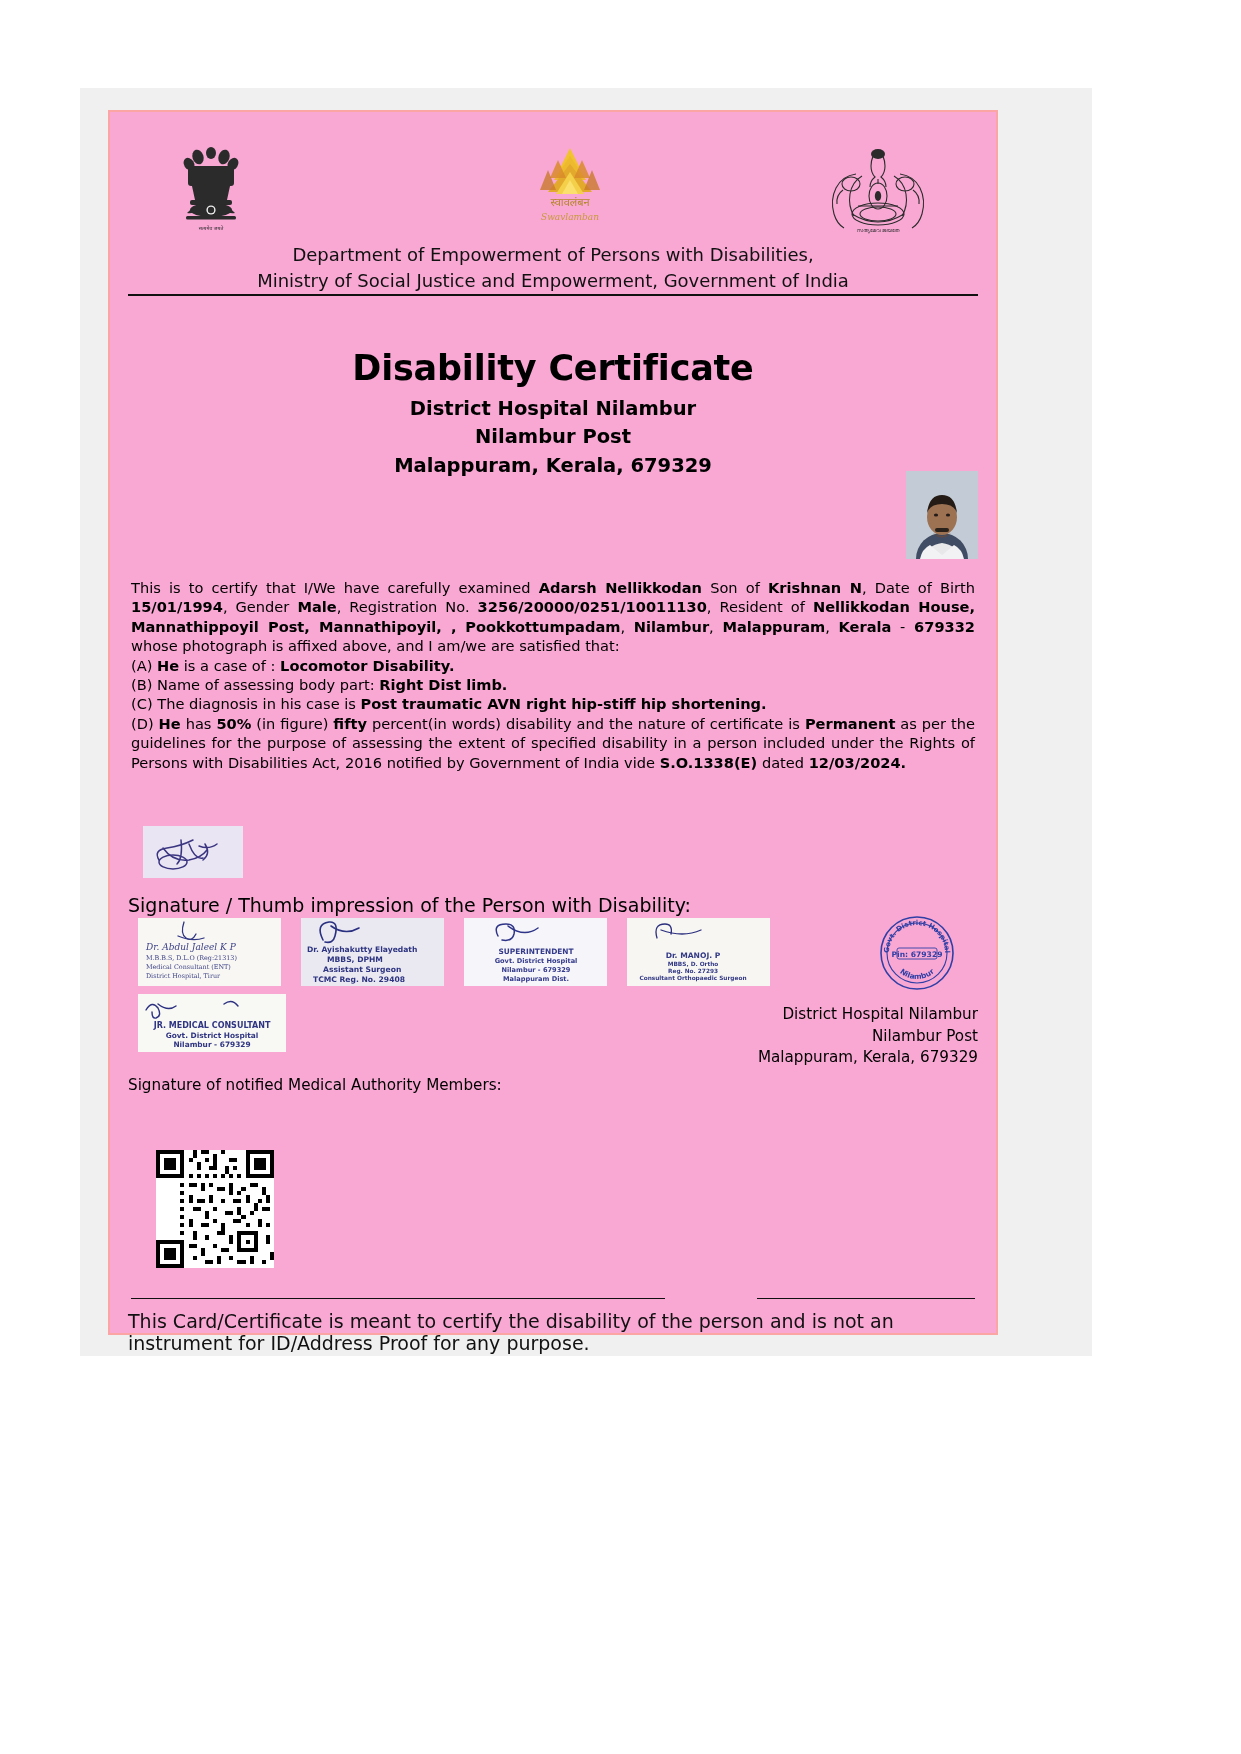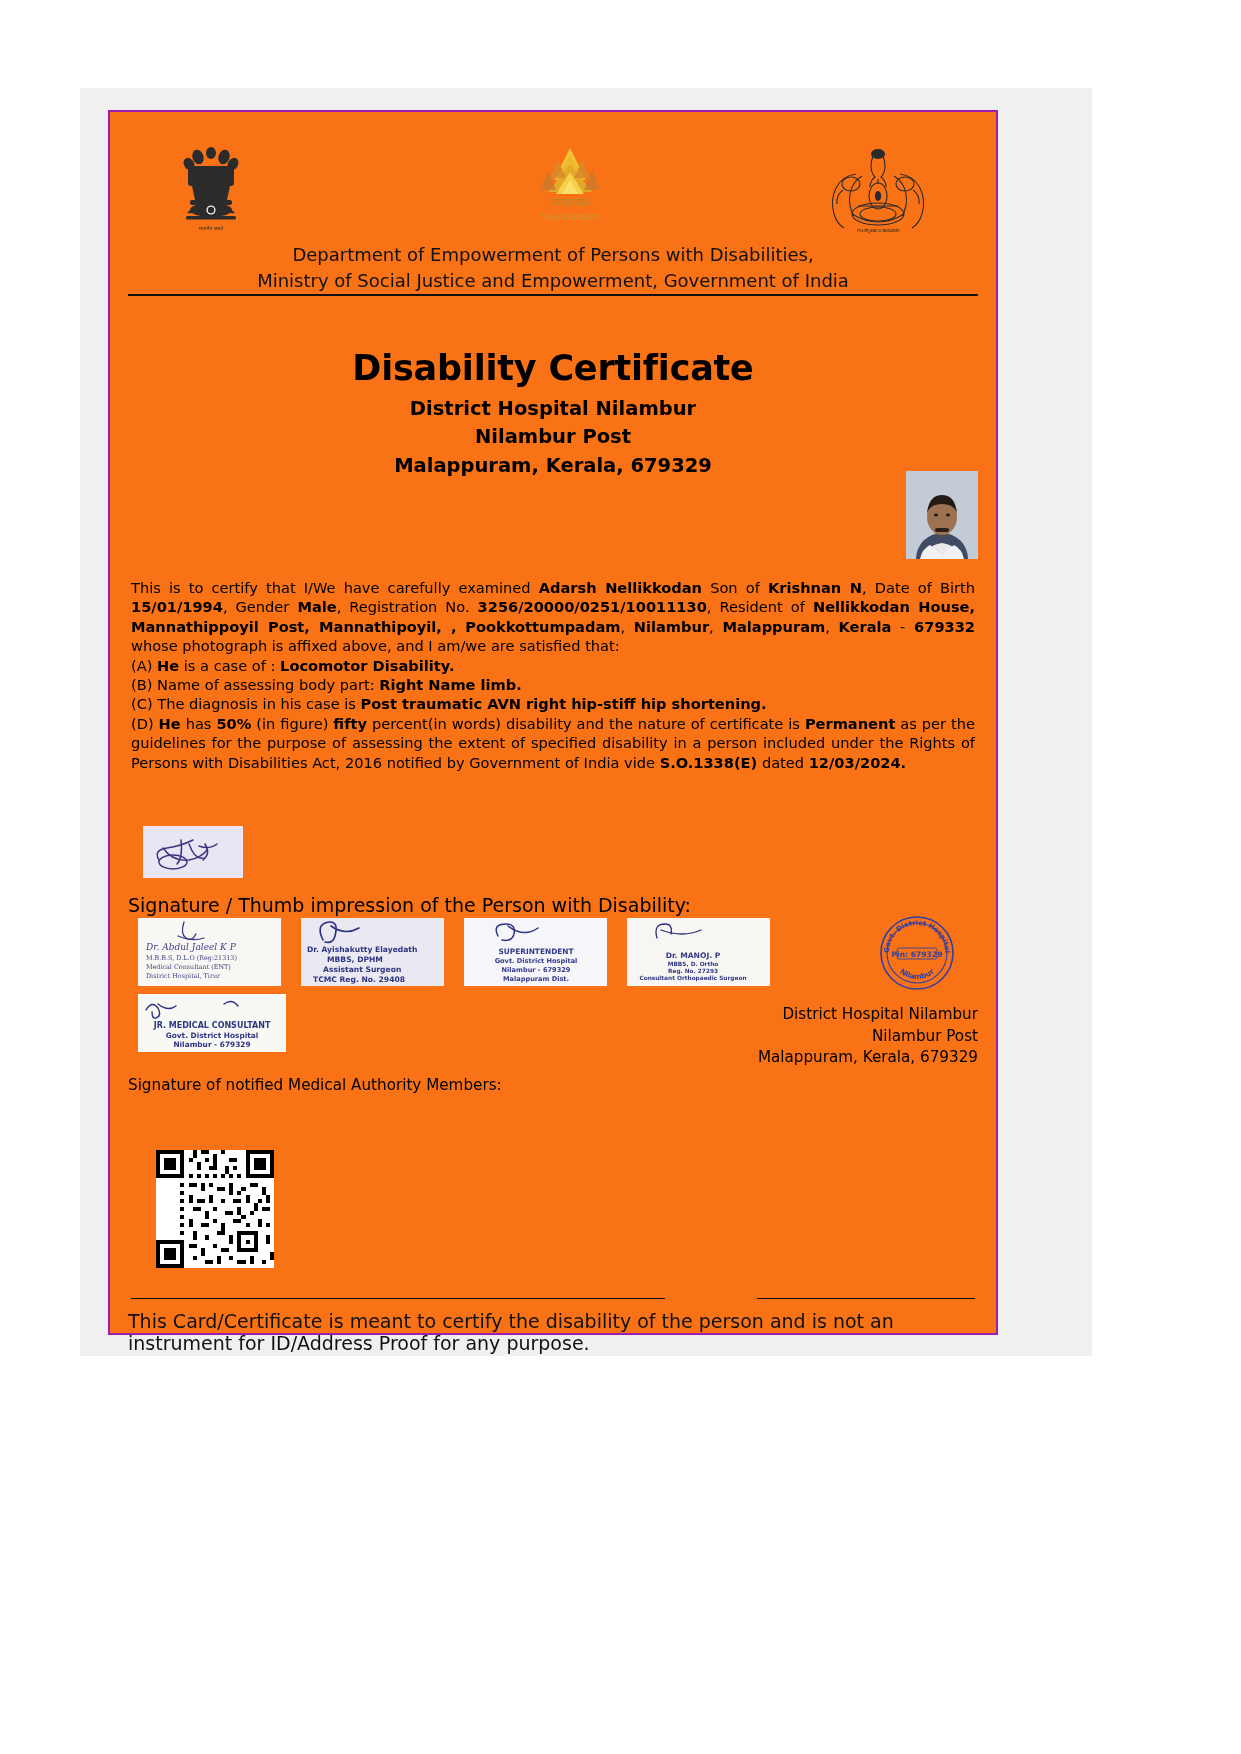--- a/index.html
+++ b/index.html
@@ -24,22 +24,22 @@
     width: 1012px;
     height: 1268px;
     background: #f0f0f0;
   }
   .certificate {
     position: absolute;
     left: 108px;
     top: 110px;
     width: 890px;
     height: 1225px;
-    background: #f97316;
-    border: 2px solid #a21caf;
+    background: #f9a8d4;
+    border: 2px solid #fca5a5;
     box-sizing: border-box;
   }
   .inner {
     position: absolute;
     left: 18px;
     top: 14px;
     right: 18px;
     bottom: 10px;
   }
 
@@ -339,21 +339,21 @@
       </svg>
     </div>
 
     <div class="body-block">
 
 
       <div class="para"><span>This is to certify that I/We have carefully examined </span><b>Adarsh Nellikkodan</b><span> Son of </span><b>Krishnan N</b><span>, Date of Birth </span><b>15/01/1994</b><span>, Gender </span><b>Male</b><span>, Registration No. </span><b>3256/20000/0251/10011130</b><span>, Resident of </span><b>Nellikkodan House, Mannathippoyil Post, Mannathipoyil, ,</b> <b>Pookkottumpadam</b><span>, </span><b>Nilambur</b><span>,  </span><b>Malappuram</b><span>,  </span><b>Kerala</b><span> - </span><b>679332</b><span>  whose photograph is affixed above, and I am/we are satisfied that:</span></div>
 
       <div class="item"><span>(A) </span><b>He</b><span> is a case of : </span><b>Locomotor Disability.</b></div>
 
-      <div class="item"><span>(B) </span><span>Name of assessing body part: </span><b>Right Name limb.</b></div>
+      <div class="item"><span>(B) </span><span>Name of assessing body part: </span><b>Right Dist limb.</b></div>
 
       <div class="item"><span>(C) </span><span>The diagnosis in his case is </span><b>Post traumatic AVN right hip-stiff hip shortening.</b></div>
 
       <div class="item para"><span>(D) </span><b>He</b><span> has </span><b>50%</b><span> (in figure)  </span><b>fifty</b><span>  percent(in words) disability and the nature of certificate is </span><b>Permanent</b><span> as per the guidelines for the purpose of assessing the extent of specified disability in a person included under the Rights of Persons with Disabilities Act, 2016 notified by Government of India vide </span><b>S.O.1338(E)</b><span> dated </span><b>12/03/2024.</b></div>
     </div>
 
     <div class="pwd-sign-img">
       <svg viewBox="0 0 100 52" width="100" height="52" aria-hidden="true">
         <rect width="100" height="52" fill="#e9e5f3"></rect>
         <g fill="none" stroke="#3a3580" stroke-width="1.5" stroke-linecap="round">

